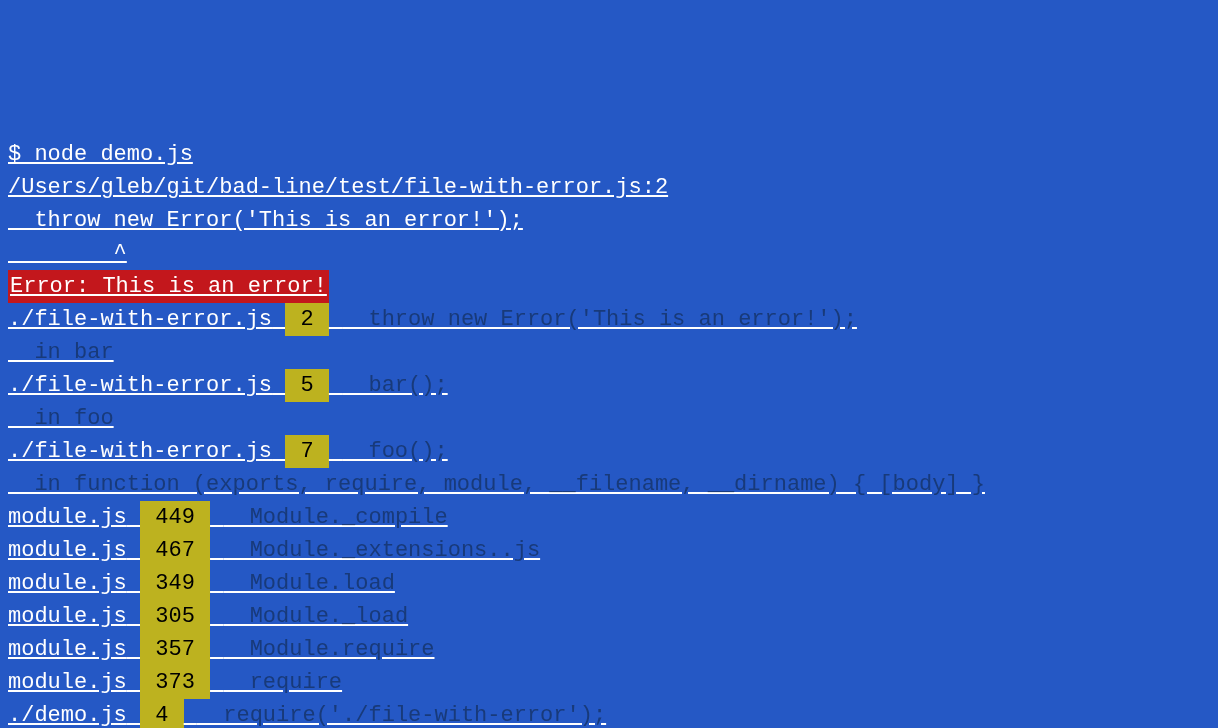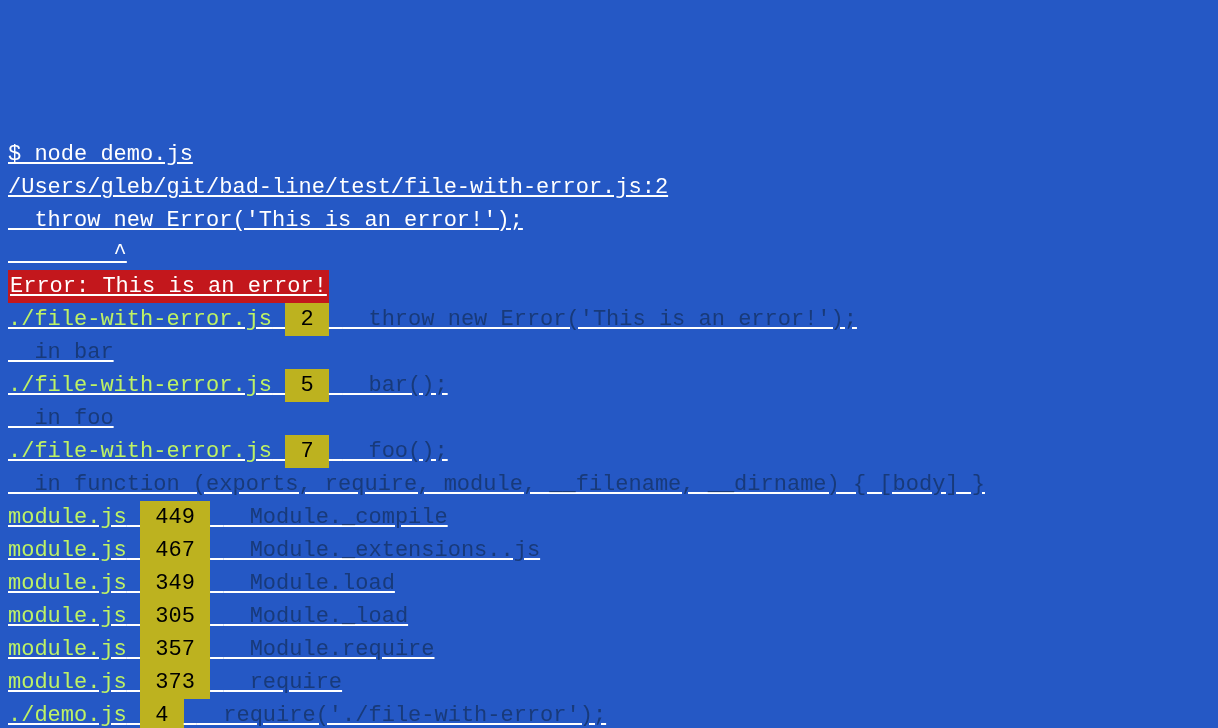--- a/index.html
+++ b/index.html
@@ -7,21 +7,21 @@
     background: #2558c5;
     font-family: "Menlo", "Consolas", "Courier New", monospace;
     font-size: 22px;
     line-height: 1.5;
     padding: 6px 8px;
     white-space: pre;
     color: #fff;
   }
   .white  { color: #ffffff; }
   .dark   { color: #183a7a; }
-  .cyan   { color: #bef264; }
+  .cyan   { color: #ffffff; }
   .err    { color: #ffffff; background: #c3171c; padding: 4px 2px; }
   .ybg    { color: #000000; background: #bdb21f; padding: 0 2px; display: inline-block; text-align: center; }
   .row    { display: block; text-decoration: underline; }
 </style>
 </head>
 <body>
 
 
 
 <div id="out"><div class="row"><span class="white">$ node demo.js</span></div><div class="row"></div><div class="row"><span class="white">/Users/gleb/git/bad-line/test/file-with-error.js:2</span></div><div class="row"><span class="white">  throw new Error('This is an error!');</span></div><div class="row"><span class="white">        ^</span></div><div class="row"><span class="err">Error: This is an error!</span></div><div class="row"></div><div class="row"><span class="cyan">./file-with-error.js</span><span> </span><span class="ybg"> 2 </span><span> </span><span class="dark">  throw new Error('This is an error!');</span></div><div class="row"><span class="dark">  in bar</span></div><div class="row"><span class="cyan">./file-with-error.js</span><span> </span><span class="ybg"> 5 </span><span> </span><span class="dark">  bar();</span></div><div class="row"><span class="dark">  in foo</span></div><div class="row"><span class="cyan">./file-with-error.js</span><span> </span><span class="ybg"> 7 </span><span> </span><span class="dark">  foo();</span></div><div class="row"><span class="dark">  in function (exports, require, module, __filename, __dirname) { [body] }</span></div><div class="row"><span class="cyan">module.js</span><span> </span><span class="ybg"> 449 </span><span> </span><span class="dark">  Module._compile</span></div><div class="row"><span class="cyan">module.js</span><span> </span><span class="ybg"> 467 </span><span> </span><span class="dark">  Module._extensions..js</span></div><div class="row"><span class="cyan">module.js</span><span> </span><span class="ybg"> 349 </span><span> </span><span class="dark">  Module.load</span></div><div class="row"><span class="cyan">module.js</span><span> </span><span class="ybg"> 305 </span><span> </span><span class="dark">  Module._load</span></div><div class="row"><span class="cyan">module.js</span><span> </span><span class="ybg"> 357 </span><span> </span><span class="dark">  Module.require</span></div><div class="row"><span class="cyan">module.js</span><span> </span><span class="ybg"> 373 </span><span> </span><span class="dark">  require</span></div><div class="row"><span class="cyan">./demo.js</span><span> </span><span class="ybg"> 4 </span><span> </span><span class="dark">  require('./file-with-error');</span></div></div>

